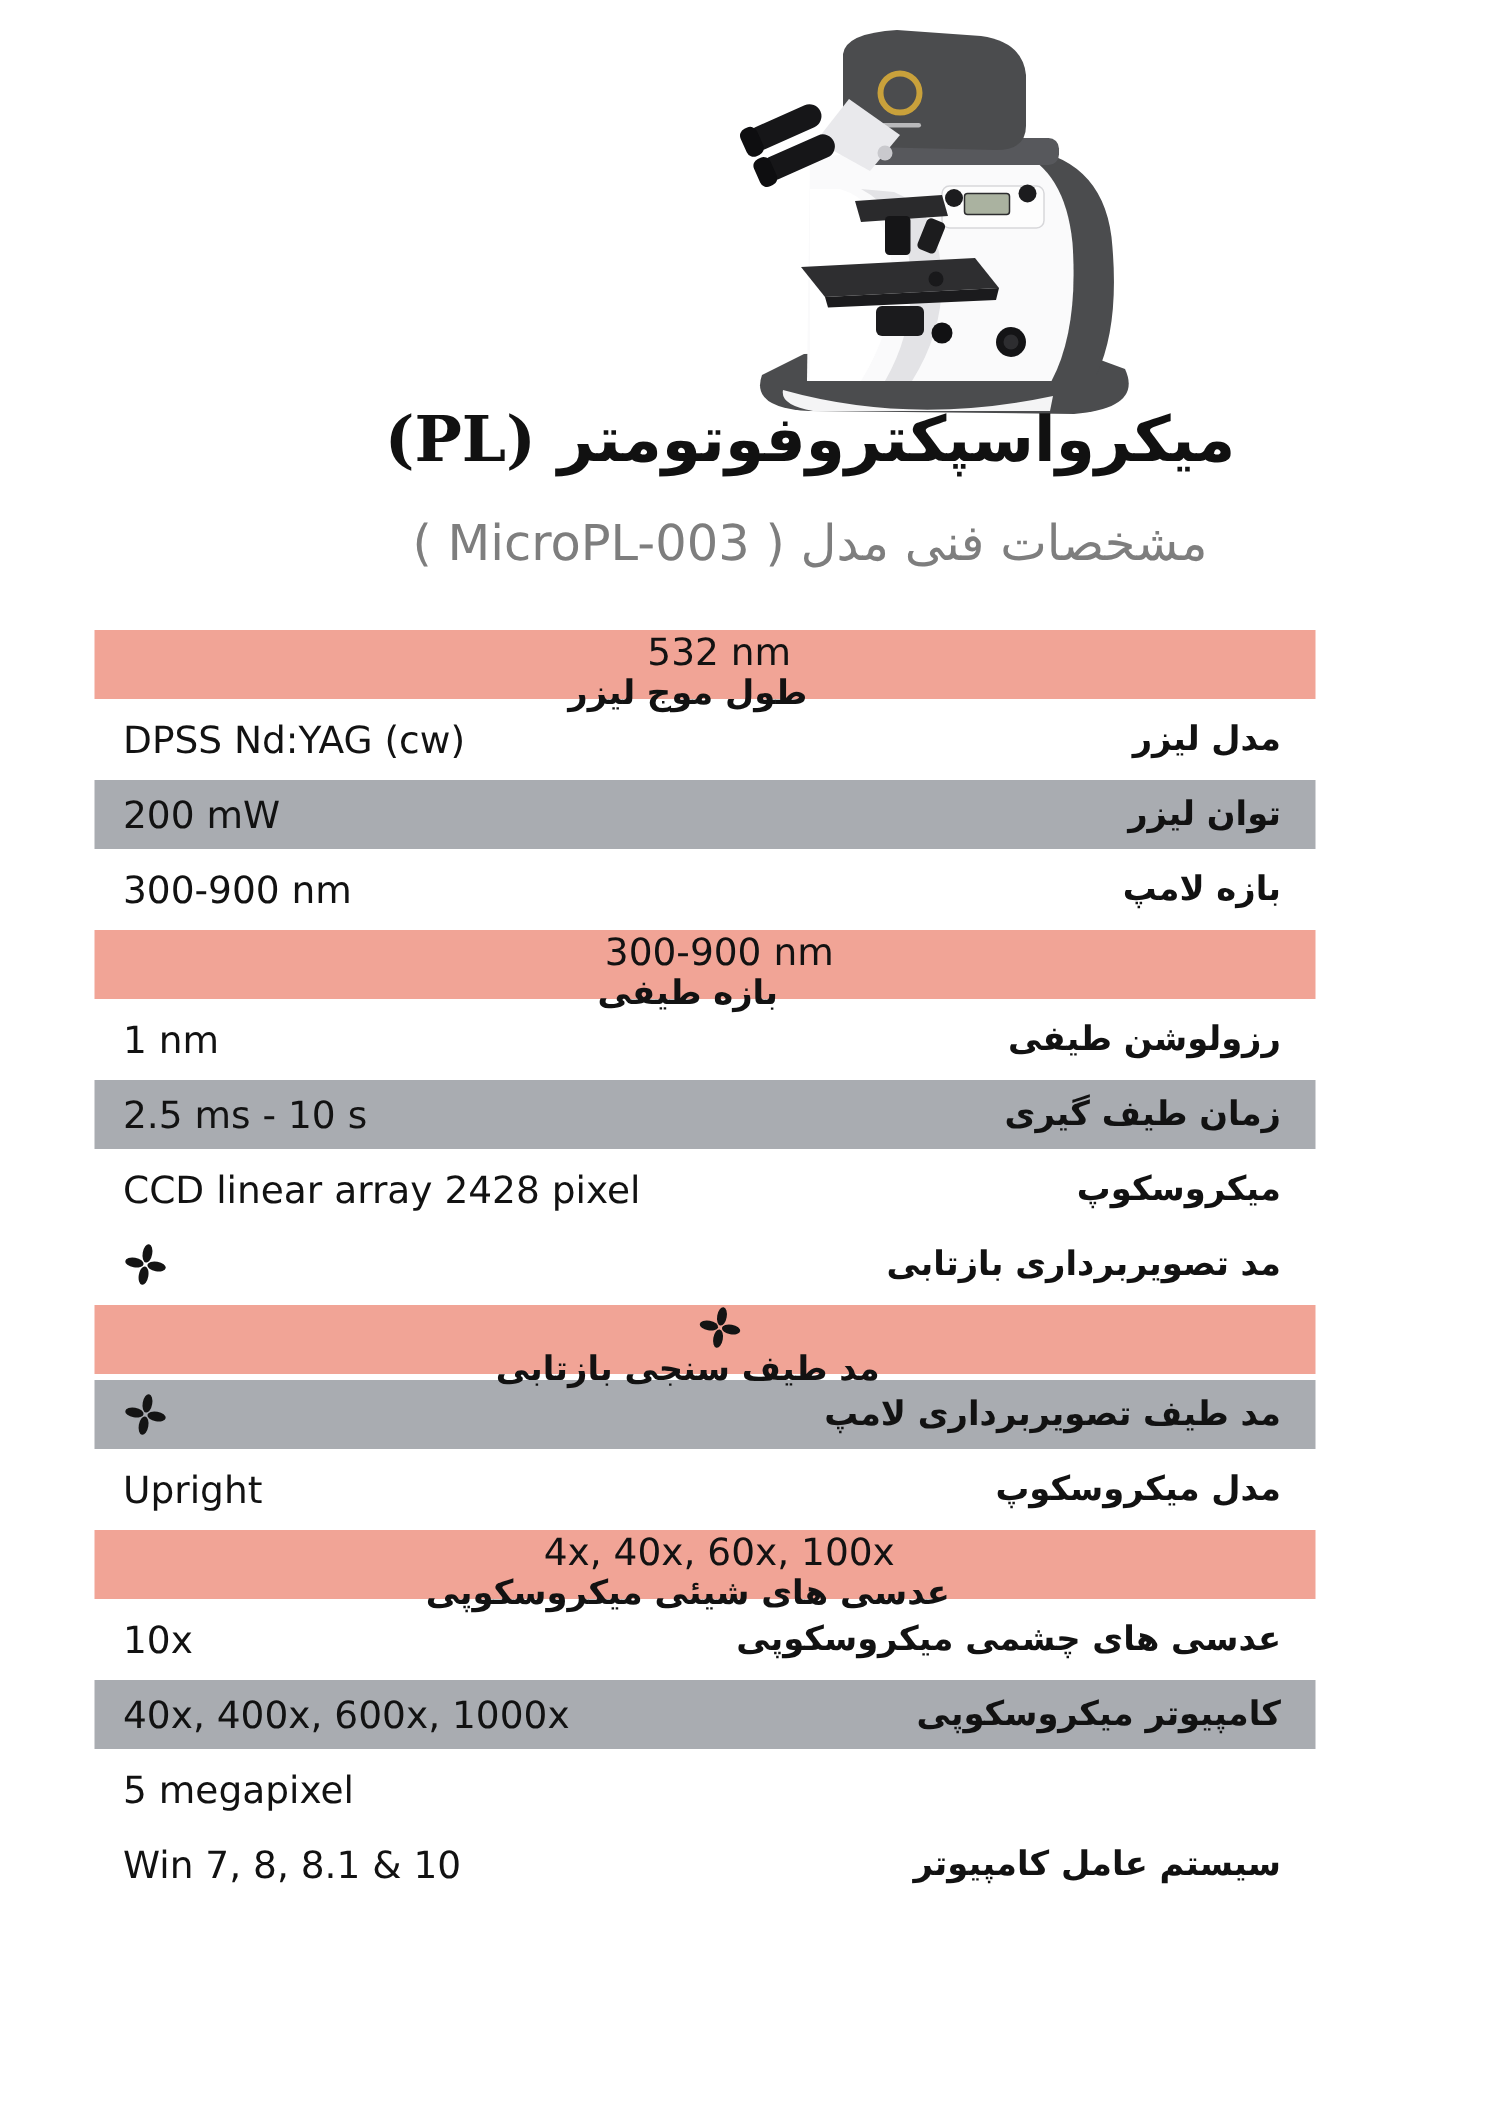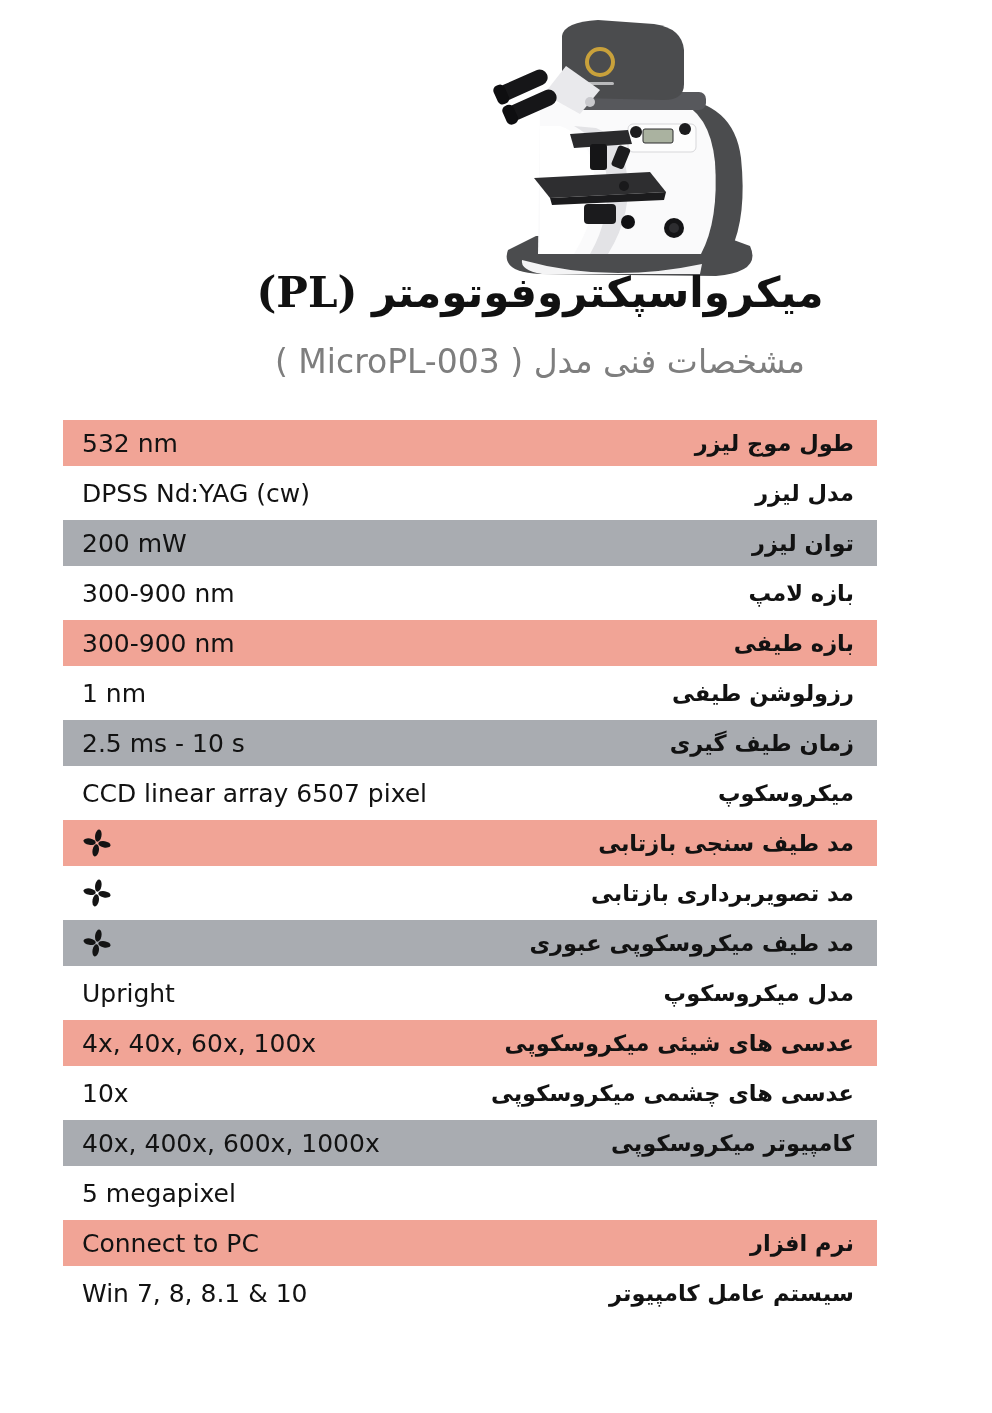--- a/index.html
+++ b/index.html
@@ -27,21 +27,21 @@
   }
   .subtitle-line{direction:rtl;font-size:33px;color:var(--subtitle);margin-top:24px;line-height:1.2;}
   .subtitle-latin{direction:ltr;unicode-bidi:isolate;}
 
   
   .spec-table{position:absolute;left:63px;top:420px;width:814px;}
   .row{
     height:46px;margin-bottom:4px;
     display:flex;align-items:center;justify-content:space-between;
   }
-  .bg-salmon{background:var(--salmon);}
+  .bg-salmon{background:var(--salmon);flex-direction:column;}
   .bg-gray{background:var(--gray);}
   .bg-white{background:transparent;align-items:center;}
   .val{
     padding-left:19px;font-size:25px;color:#121212;
     white-space:nowrap;display:flex;align-items:center;
   }
   .lbl{
     padding-right:23px;font-size:22.5px;font-weight:bold;color:#121212;
     direction:rtl;white-space:nowrap;
   }
@@ -134,82 +134,78 @@
   </div>
     <div class="row bg-white">
     <div class="val">1 nm</div>
     <div class="lbl">رزولوشن طیفی</div>
   </div>
     <div class="row bg-gray">
     <div class="val">2.5 ms - 10 s</div>
     <div class="lbl">زمان طیف گیری</div>
   </div>
     <div class="row bg-white">
-    <div class="val">CCD linear array 6507 pixel</div>
+    <div class="val">CCD linear array 2428 pixel</div>
     <div class="lbl">میکروسکوپ</div>
   </div>
-    <div class="row bg-salmon">
+    <div class="row bg-white">
     <div class="val">
   <svg class="petal-icon" viewBox="0 0 32 32" xmlns="http://www.w3.org/2000/svg">
     <g transform="rotate(10 16 16)" fill="#141414">
       <ellipse cx="16" cy="8" rx="3.4" ry="6.6"></ellipse>
       <ellipse cx="16" cy="24" rx="3.4" ry="6.6"></ellipse>
       <ellipse cx="8" cy="16" rx="6.6" ry="3.4"></ellipse>
       <ellipse cx="24" cy="16" rx="6.6" ry="3.4"></ellipse>
     </g>
   </svg>
 </div>
-    <div class="lbl">مد  طیف سنجی بازتابی</div>
-  </div>
-    <div class="row bg-white">
+    <div class="lbl">مد  تصویربرداری بازتابی</div>
+  </div>
+    <div class="row bg-salmon">
     <div class="val">
   <svg class="petal-icon" viewBox="0 0 32 32" xmlns="http://www.w3.org/2000/svg">
     <g transform="rotate(10 16 16)" fill="#141414">
       <ellipse cx="16" cy="8" rx="3.4" ry="6.6"></ellipse>
       <ellipse cx="16" cy="24" rx="3.4" ry="6.6"></ellipse>
       <ellipse cx="8" cy="16" rx="6.6" ry="3.4"></ellipse>
       <ellipse cx="24" cy="16" rx="6.6" ry="3.4"></ellipse>
     </g>
   </svg>
 </div>
-    <div class="lbl">مد  تصویربرداری بازتابی</div>
+    <div class="lbl">مد  طیف سنجی بازتابی</div>
   </div>
     <div class="row bg-gray">
     <div class="val">
   <svg class="petal-icon" viewBox="0 0 32 32" xmlns="http://www.w3.org/2000/svg">
     <g transform="rotate(10 16 16)" fill="#141414">
       <ellipse cx="16" cy="8" rx="3.4" ry="6.6"></ellipse>
       <ellipse cx="16" cy="24" rx="3.4" ry="6.6"></ellipse>
       <ellipse cx="8" cy="16" rx="6.6" ry="3.4"></ellipse>
       <ellipse cx="24" cy="16" rx="6.6" ry="3.4"></ellipse>
     </g>
   </svg>
 </div>
-    <div class="lbl">مد  طیف میکروسکوپی عبوری</div>
+    <div class="lbl">مد  طیف تصویربرداری لامپ</div>
   </div>
     <div class="row bg-white">
     <div class="val">Upright</div>
     <div class="lbl">مدل میکروسکوپ</div>
   </div>
     <div class="row bg-salmon">
     <div class="val">4x, 40x, 60x, 100x</div>
     <div class="lbl">عدسی های شیئی میکروسکوپی</div>
   </div>
     <div class="row bg-white">
     <div class="val">10x</div>
     <div class="lbl">عدسی های چشمی میکروسکوپی</div>
   </div>
     <div class="row bg-gray">
     <div class="val">40x, 400x, 600x, 1000x</div>
     <div class="lbl">کامپیوتر میکروسکوپی</div>
   </div>
     <div class="row bg-white">
     <div class="val">5 megapixel</div>
   </div>
-    <div class="row bg-salmon">
-    <div class="val">Connect to PC</div>
-    <div class="lbl">نرم افزار</div>
-  </div>
     <div class="row bg-white">
     <div class="val">Win 7, 8, 8.1 &amp; 10</div>
     <div class="lbl">سیستم عامل کامپیوتر</div>
   </div>
   </div>
 
 </body></html>

